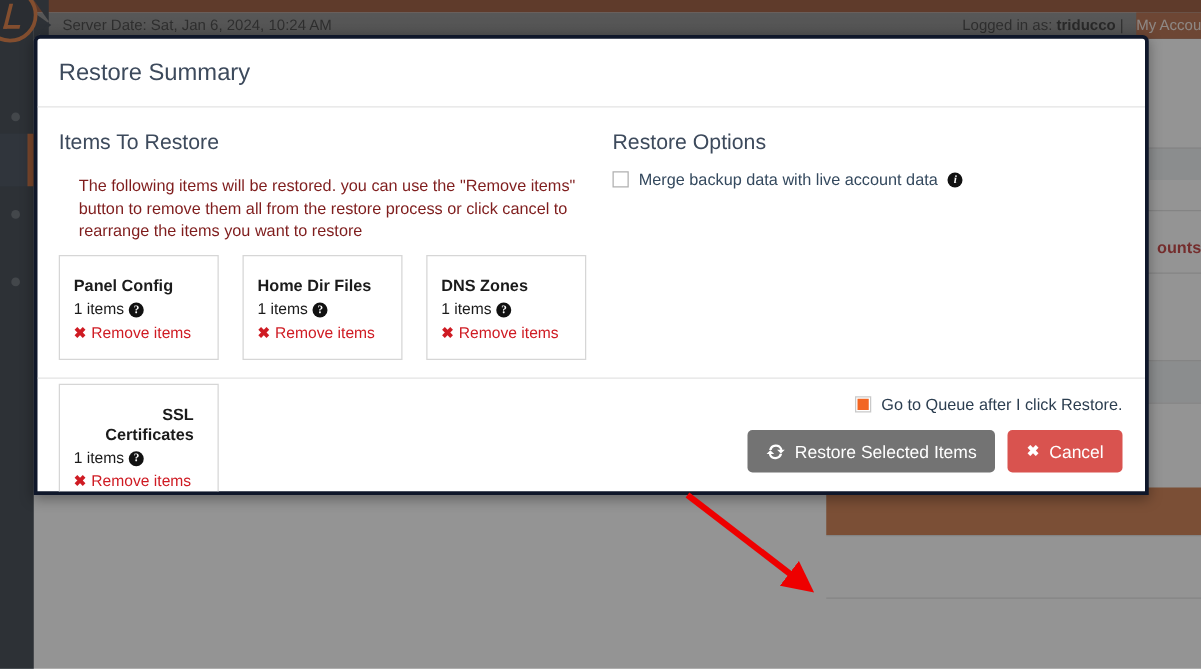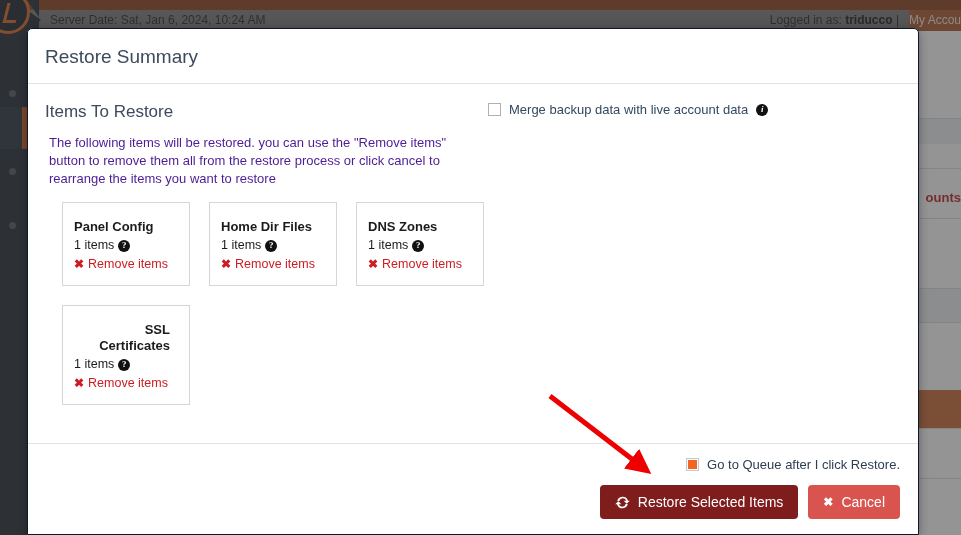--- a/index.html
+++ b/index.html
@@ -159,23 +159,23 @@
   #modal-overlay {
     position: absolute;
     inset: 0;
     background: rgba(60, 60, 60, 0.55);
   }
 
   
   #restore-modal {
     position: absolute;
     left: 27px; top: 28px;
-    width: 892px; height: 507px;
-    background: #ffffff;
-    border: 1px solid #0f172a;
+    width: 892px; height: 368px;
+    background: #ffffff;
+    border: 3px solid #0f172a;
     border-radius: 5px 5px 0 0;
     box-sizing: border-box;
     box-shadow: 0 3px 10px rgba(0,0,0,0.35);
     overflow: hidden;
   }
 
   .modal-header {
     height: 55px;
     border-bottom: 1px solid #e3e3e3;
     box-sizing: border-box;
@@ -207,31 +207,30 @@
   }
 
   .section-title {
     font-size: 17px;
     color: #3d4a5c;
     font-weight: normal;
     margin: 0 0 12px 0;
   }
   .section-desc {
     font-size: 13px;
-    color: #4c1d95;
+    color: #7f1d1d;
     line-height: 18px;
-    margin: 4px;
+    margin: 16px;
     width: 400px;
   }
 
   .cards {
     position: absolute;
     left: 17px; top: 118px;
     width: 440px;
-    margin-left: 17px;
   }
   .card-row {
     display: flex;
     gap: 19px;
     margin-bottom: 19px;
   }
   .item-card {
     width: 128px;
     min-height: 70px;
     border: 1px solid #d6d6d6;
@@ -345,21 +344,21 @@
     color: #ffffff;
     font-size: 14px;
     font-family: "Liberation Sans", sans-serif;
     padding: 0 15px;
     height: 34px;
     display: inline-flex;
     align-items: center;
     gap: 8px;
     cursor: pointer;
   }
-  .btn-restore { background: #7f1d1d; }
+  .btn-restore { background: #737373; }
   .btn-cancel  { background: #d9534f; }
 
   .sync-icon { width: 15px; height: 15px; flex: none; }
 
   
   #annotation-arrow {
     position: absolute;
     left: 0; top: 0;
     width: 961px; height: 535px;
     pointer-events: none;
@@ -471,20 +470,21 @@
           <div class="card-remove">
             <span class="x-glyph">✖</span>
             <span>Remove items</span>
           </div>
         </div>
 
       </div>
     </div>
 
     <div class="col-right">
+      <div class="section-title">Restore Options</div>
       <div class="opt-row">
         <span class="cb"></span>
         <span>Merge backup data with live account data</span>
         <span class="icon-circle info">i</span>
       </div>
     </div>
 
   </div>
 
   <div class="modal-footer">

